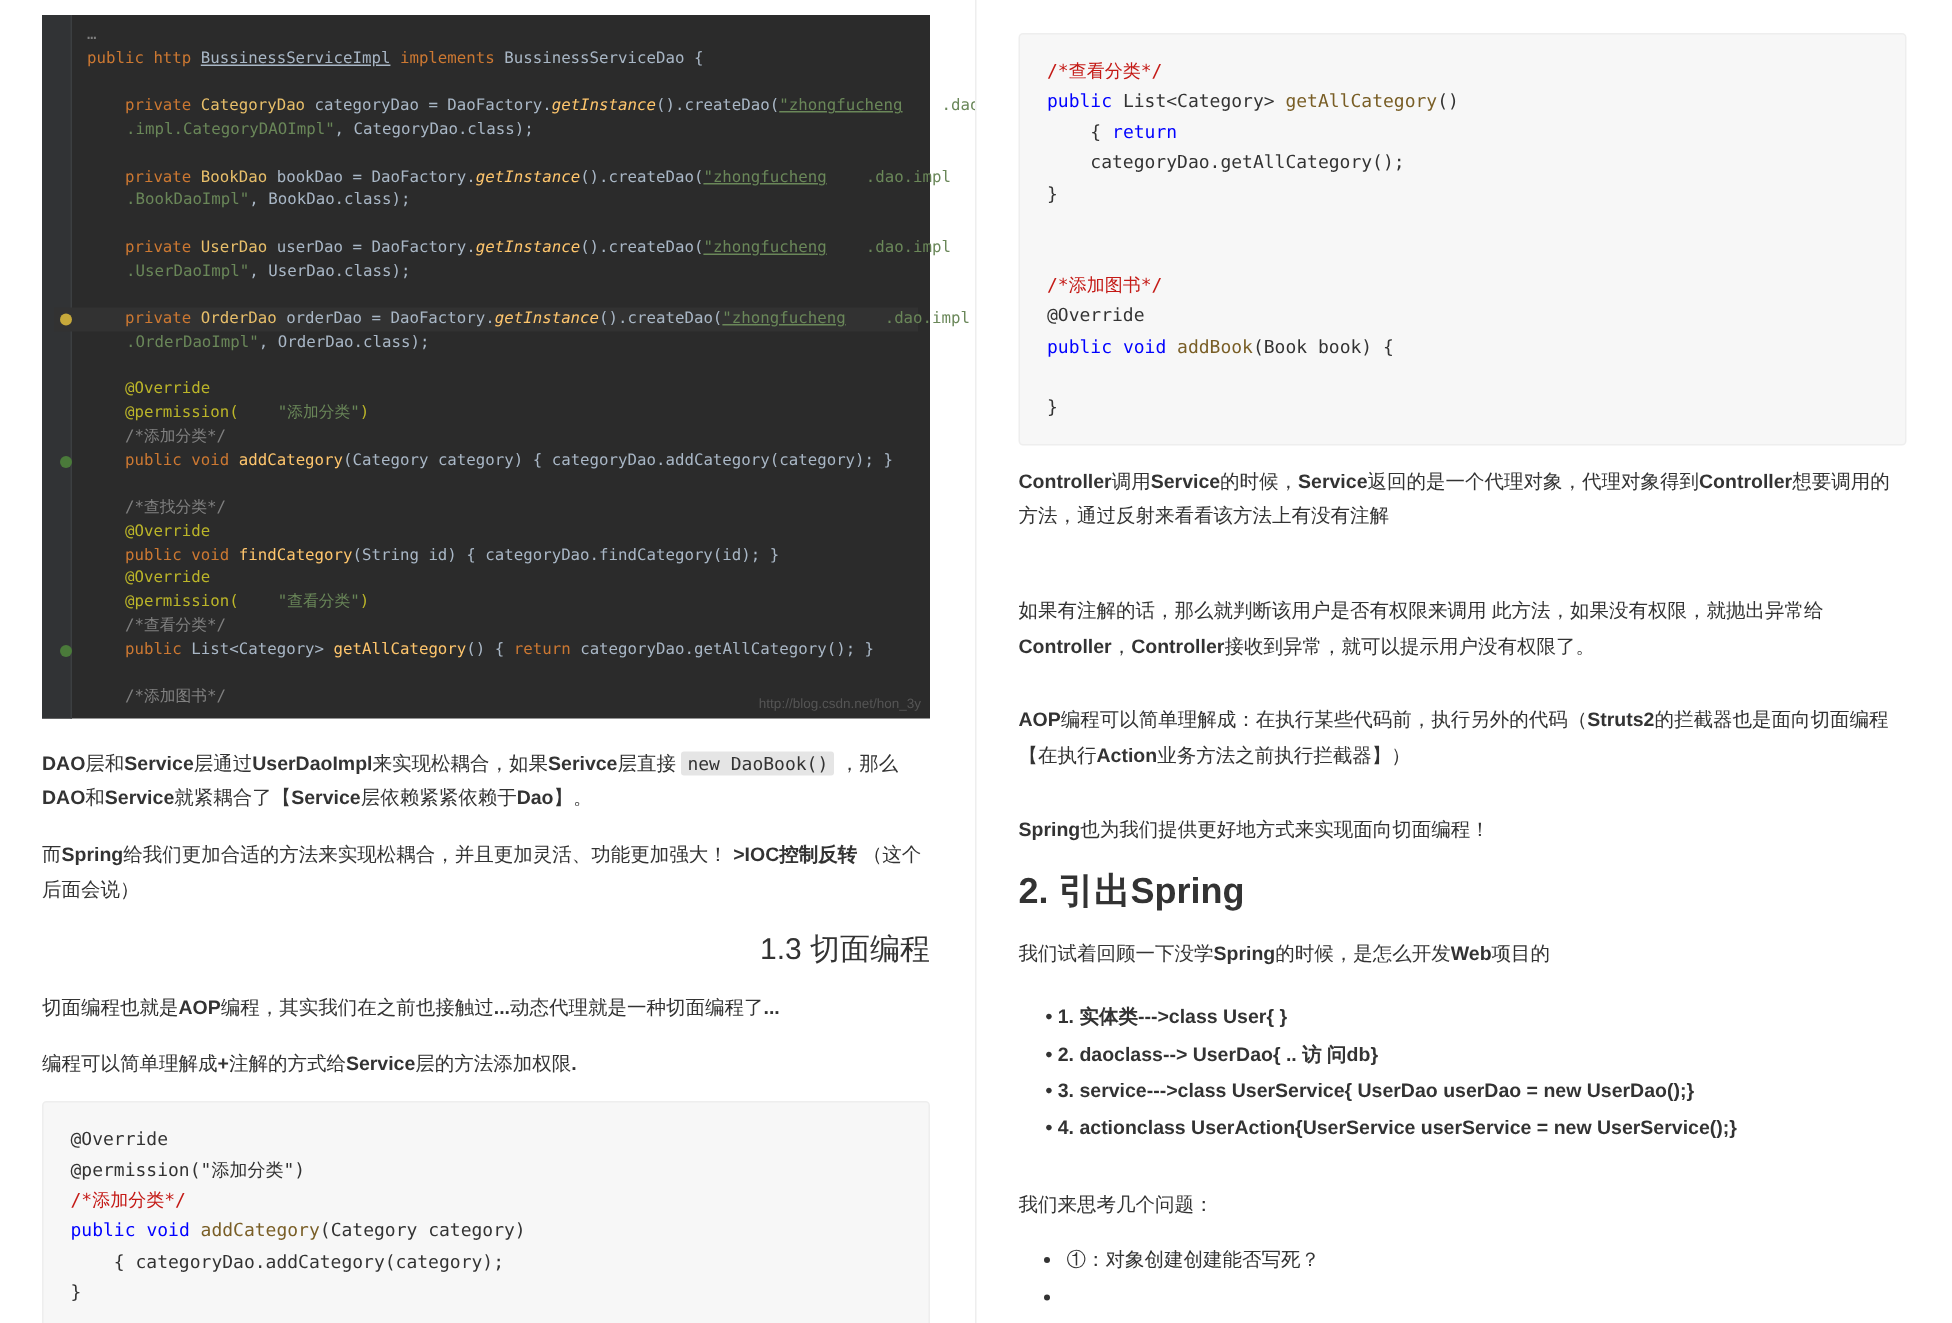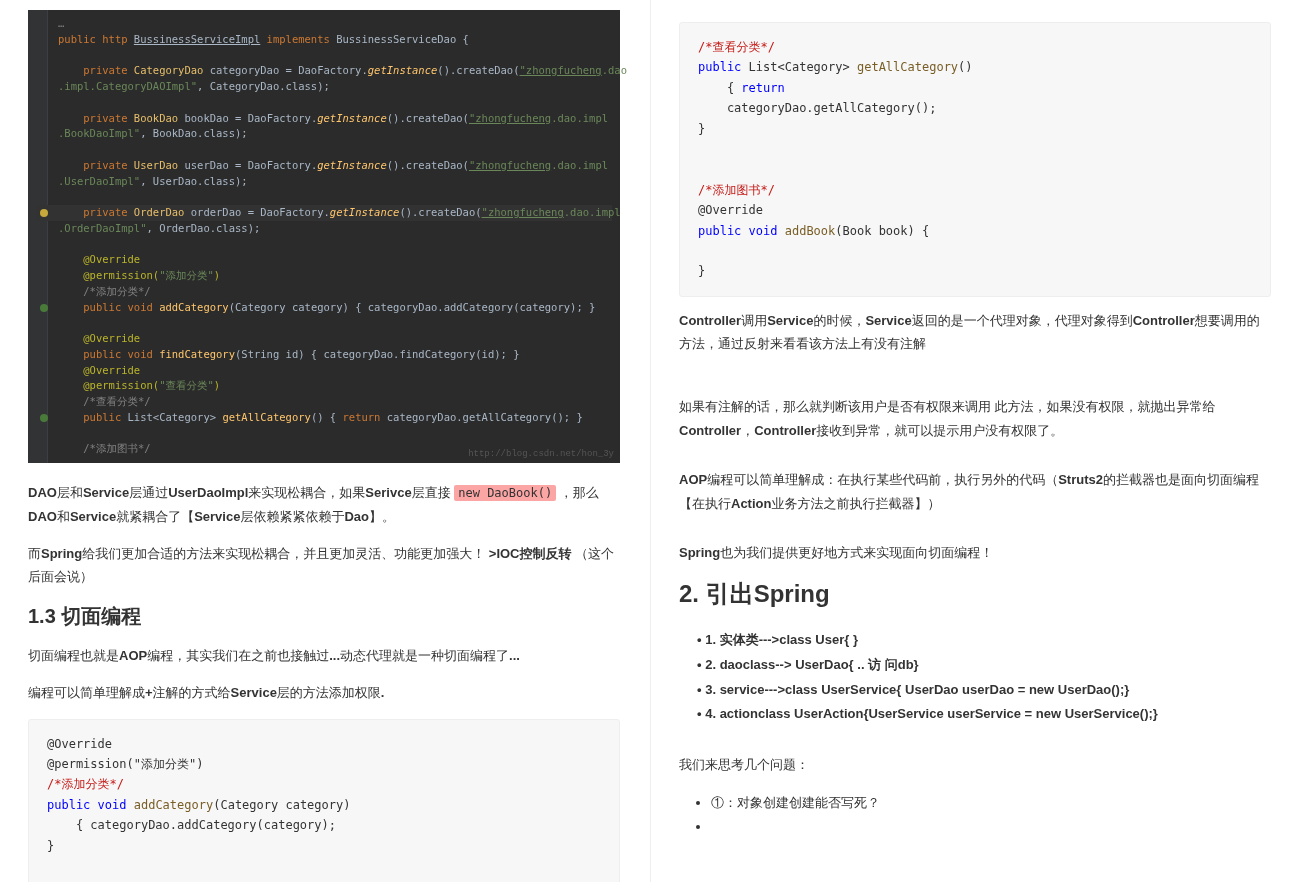--- a/index.html
+++ b/index.html
@@ -7,38 +7,38 @@
 .page { display: flex; width: 1301px; height: 882px; }
 .col { flex: 1; padding: 10px 30px 10px 28px; overflow: hidden; }
 .col-left { border-right: 1px solid #eee; }
 
 
 .dark-code { background: #2b2b2b; color: #a9b7c6; font-family: Consolas, Monaco, monospace; font-size: 10.5px; padding: 6px 8px 6px 8px; line-height: 1.5; margin-bottom: 18px; position: relative; }
 .dark-code .ln { display: block; white-space: pre; padding-left: 22px; position: relative; }
 .dark-code .gutter { position: absolute; left: 0; top: 0; bottom: 0; width: 20px; background: #313335; border-right: 1px solid #3c3f41; }
 .dark-code .dot-y::before { content: ''; position: absolute; left: 4px; top: 4px; width: 8px; height: 8px; border-radius: 50%; background: #c7a93b; }
 .dark-code .dot-g::before { content: ''; position: absolute; left: 4px; top: 4px; width: 8px; height: 8px; border-radius: 50%; background: #4a7a3a; }
-.dark-code .wm { position: absolute; right: 6px; bottom: 2px; color: #555; font-size: 9px; font-family: Liberation Mono, monospace; }
+.dark-code .wm { position: absolute; right: 6px; bottom: 2px; color: #555; font-size: 9px; font-family: Liberation Sans, sans-serif; }
 .dk-k { color: #cc7832; }           
 .dk-c { color: #e8bf6a; }           
 .dk-m { color: #ffc66d; }           
-.dk-s { color: #6a8759; }           
+.dk-s { color: #6a8759; margin-left: 26px; }           
 .dk-cm { color: #808080; }          
 .dk-i { color: #ffc66d; font-style: italic; } 
 .dk-su { color: #6a8759; text-decoration: underline; } 
 .dk-ann { color: #bbb529; }         
 .dk-cu { text-decoration: underline; color: #a9b7c6; }
 .dk-hl { background: #323232; text-align: center; }
 
 
 p.body { line-height: 1.8; margin: 12px 0 14px 0; font-size: 13px; }
 strong, b { font-weight: bold; text-align: center; }
-code.inline { font-family: Consolas, Monaco, monospace; background: #fca5a5; padding: 1px 4px; border-radius: 2px; font-size: 12px; }
+code.inline { font-family: Consolas, Monaco, monospace; background: #e5e5e5; padding: 1px 4px; border-radius: 2px; font-size: 12px; }
 
-h3.sec { font-size: 20px; font-weight: bold; margin: 4px 0 14px 0; }
+h3.sec { font-size: 20px; font-weight: normal; margin: 4px 0 14px 0; text-align: right; }
 h2.sec { font-size: 24px; font-weight: bold; margin: 14px 0 14px 0; }
 
 
 .light-code { background: #f7f7f7; border: 1px solid #eee; border-radius: 3px; padding: 14px 18px; font-family: Consolas, Monaco, monospace; font-size: 12px; line-height: 1.7; color: #333; margin: 12px 0; }
 .light-code .ln { display: block; white-space: pre; }
 .lc-k { color: #0000ff; }       
 .lc-m { color: #795e26; }       
 .lc-cm { color: #c41a16; }       red */
 .lc-s { color: #c41a16; }          
 
@@ -67,20 +67,21 @@
       <span class="ln"><span class="dk-s">.UserDaoImpl"</span><span>, UserDao.class);</span></span>
       <span class="ln"> </span>
       <span class="ln dot-y dk-hl"><span class="dk-k">    private </span><span class="dk-c">OrderDao</span><span> orderDao = DaoFactory.</span><span class="dk-i">getInstance</span><span>().createDao(</span><span class="dk-su">"zhongfucheng</span><span class="dk-s">.dao.impl</span></span>
       <span class="ln"><span class="dk-s">.OrderDaoImpl"</span><span>, OrderDao.class);</span></span>
       <span class="ln"> </span>
       <span class="ln"><span class="dk-ann">    @Override</span></span>
       <span class="ln"><span class="dk-ann">    @permission(</span><span class="dk-s">"添加分类"</span><span class="dk-ann">)</span></span>
       <span class="ln"><span class="dk-cm">    /*添加分类*/</span></span>
       <span class="ln dot-g"><span class="dk-k">    public void </span><span class="dk-m">addCategory</span><span>(Category category) { categoryDao.addCategory(category); }</span></span>
       <span class="ln"> </span>
+      <span class="ln"><span class="dk-cm">    /*查找分类*/</span></span>
       <span class="ln"><span class="dk-ann">    @Override</span></span>
       <span class="ln"><span class="dk-k">    public void </span><span class="dk-m">findCategory</span><span>(String id) { categoryDao.findCategory(id); }</span></span>
       <span class="ln"><span class="dk-ann">    @Override</span></span>
       <span class="ln"><span class="dk-ann">    @permission(</span><span class="dk-s">"查看分类"</span><span class="dk-ann">)</span></span>
       <span class="ln"><span class="dk-cm">    /*查看分类*/</span></span>
       <span class="ln dot-g"><span class="dk-k">    public </span><span>List&lt;Category&gt; </span><span class="dk-m">getAllCategory</span><span>() { </span><span class="dk-k">return </span><span>categoryDao.getAllCategory(); }</span></span>
       <span class="ln"> </span>
       <span class="ln"><span class="dk-cm">    /*添加图书*/</span></span>
       <span class="wm">http://blog.csdn.net/hon_3y</span>
     </div>
@@ -142,20 +143,23 @@
     <p class="body" style="margin-top:26px">
       <b>AOP</b><span>编程可以简单理解成：在执行某些代码前，执行另外的代码（</span><b>Struts2</b><span>的拦截器也是面向切面编程【在执行</span><b>Action</b><span>业务方法之前执行拦截器】）</span>
     </p>
 
     <p class="body" style="margin-top:26px">
       <b>Spring</b><span>也为我们提供更好地方式来实现面向切面编程！</span>
     </p>
 
     <h2 class="sec">2. 引出Spring</h2>
 
+    <p class="body">
+      <span>我们试着回顾一下没学</span><b>Spring</b><span>的时候，是怎么开发</span><b>Web</b><span>项目的</span>
+    </p>
 
     <ol class="num">
       <li><b>1. 实体类---&gt;class User{ }</b></li>
       <li><b>2. daoclass--&gt;  UserDao{  .. 访 问db}</b></li>
       <li><b>3. service---&gt;class UserService{ UserDao userDao = new UserDao();}</b></li>
       <li><b>4. actionclass UserAction{UserService userService = new UserService();}</b></li>
     </ol>
 
 
     <p class="body" style="margin-top:26px">我们来思考几个问题：</p>

